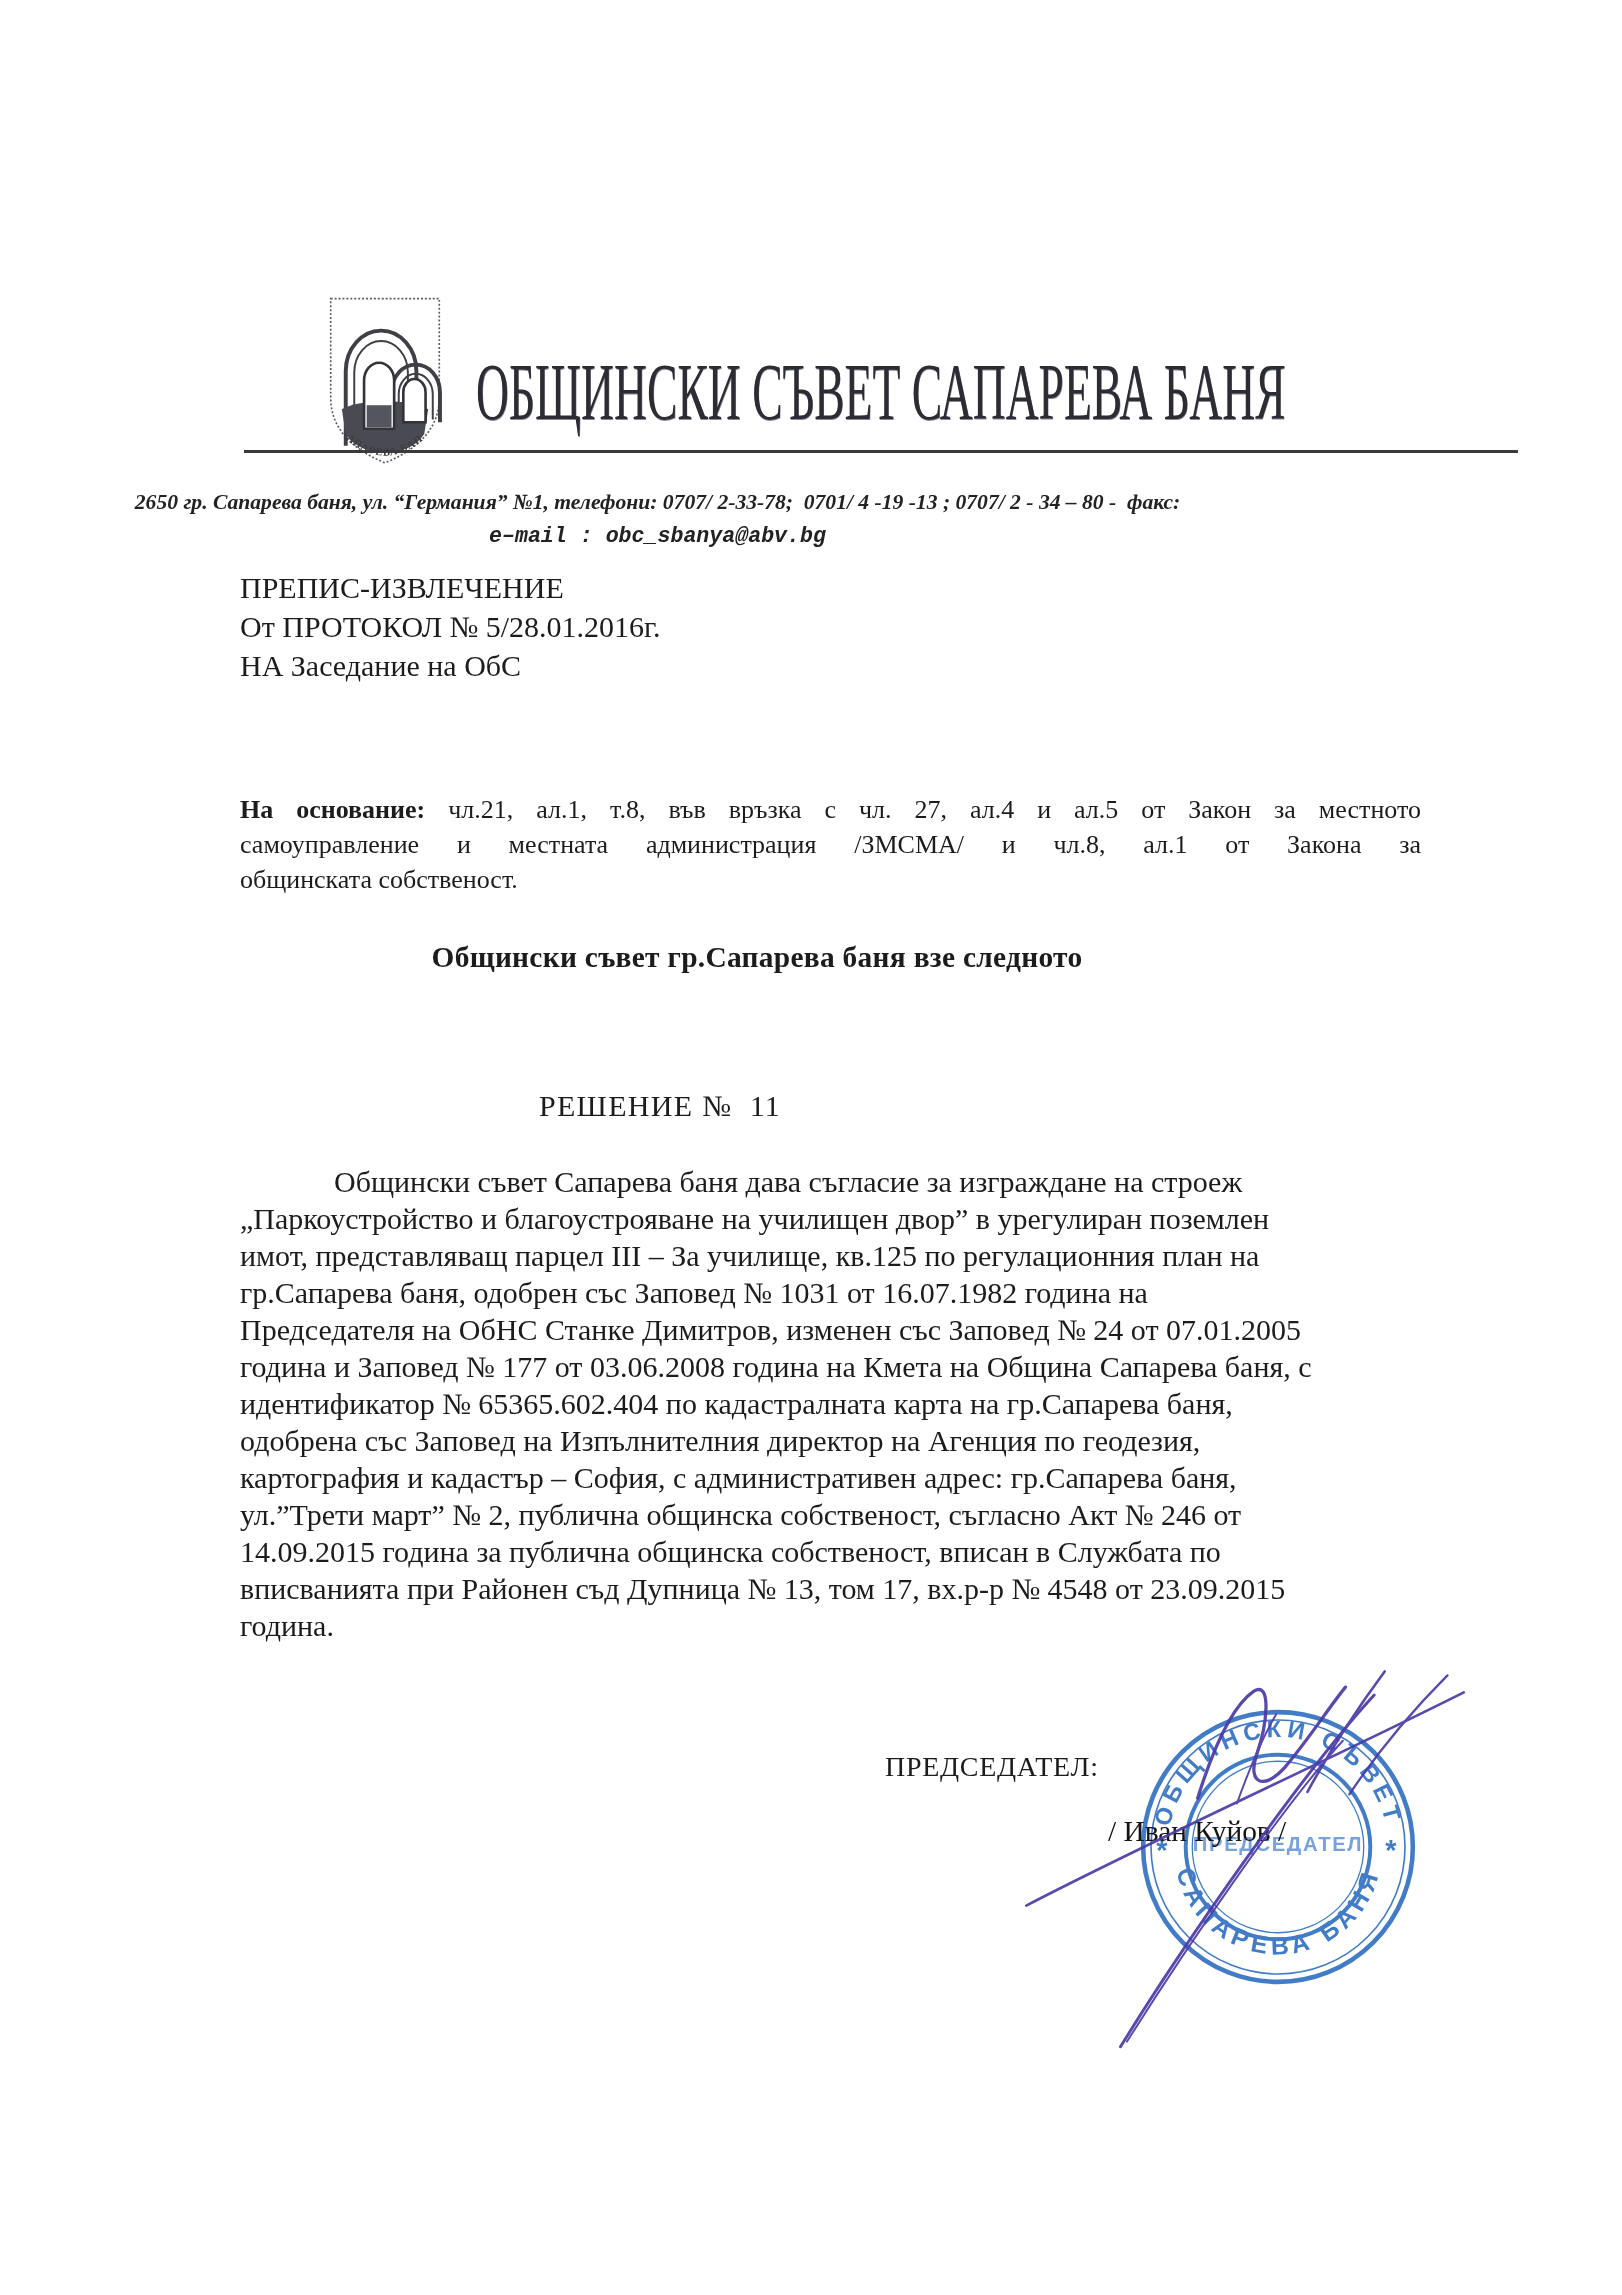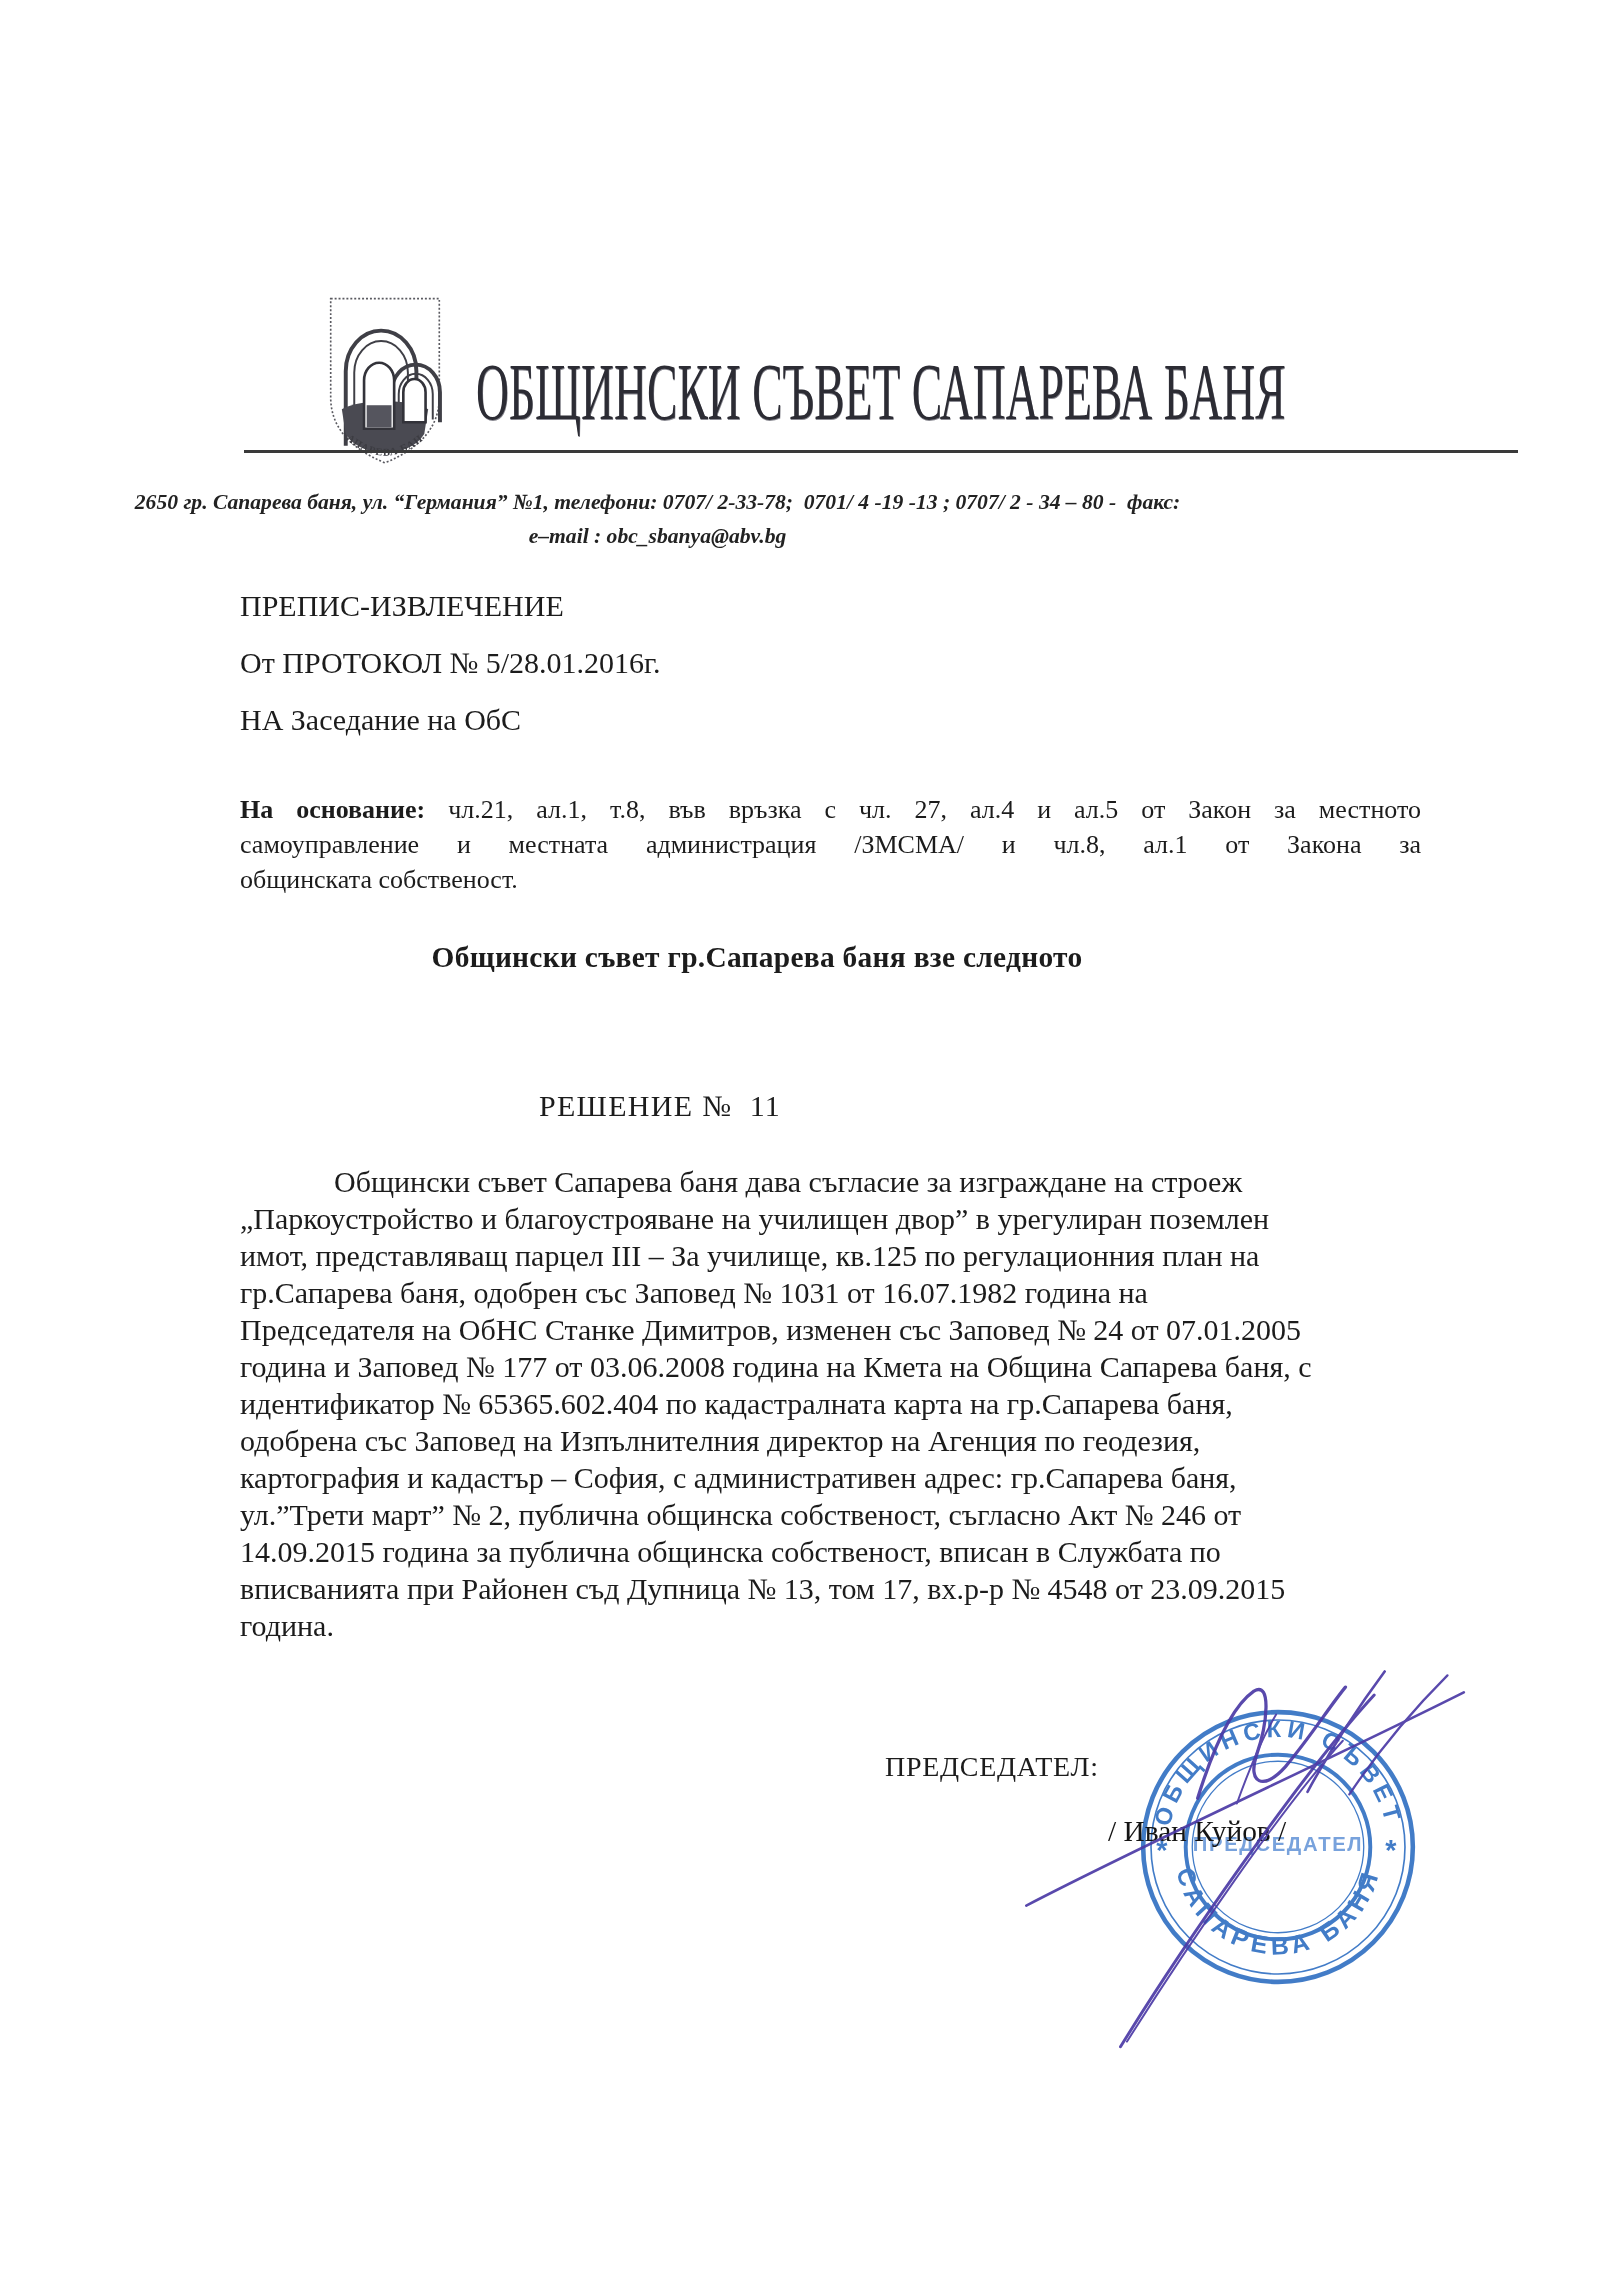--- a/index.html
+++ b/index.html
@@ -14,24 +14,24 @@
     left:476px;top:352px;font-size:80px;line-height:1;white-space:nowrap;
     color:#2c2c34;letter-spacing:0px;transform:scaleX(0.57);transform-origin:0 0;
     text-shadow:0.7px 0.7px 0 #8a8a92;
   }
   .rule{left:244px;top:450px;width:1274px;height:3.3px;background:#3a3a3a;}
   .addr{
     left:0;width:1315px;text-align:center;font-size:21.6px;line-height:26px;
     font-style:italic;font-weight:bold;color:#222;white-space:pre;
   }
   .addr1{top:489px;}
-  .addr2{top:523px;}
+  .addr2{top:523px;font-family:Liberation Mono, monospace;}
   
   .docmeta{left:240px;top:568px;font-size:30px;line-height:39px;}
-  .docmeta div{white-space:nowrap;margin-top:18px;}
+  .docmeta div{white-space:nowrap;}
   
   .basis{left:240px;top:792px;width:1181px;font-size:26px;line-height:35px;}
   .jline{text-align:justify;text-align-last:justify;}
   .jline.last{text-align-last:left;}
   .intro{
     left:0;top:940px;width:1514px;text-align:center;
     font-size:29.4px;font-weight:bold;line-height:35px;letter-spacing:0.3px;
   }
   .decision-heading{
     left:530px;top:1088px;font-size:30px;line-height:35px;letter-spacing:1.3px;white-space:pre;margin-left:9px;

